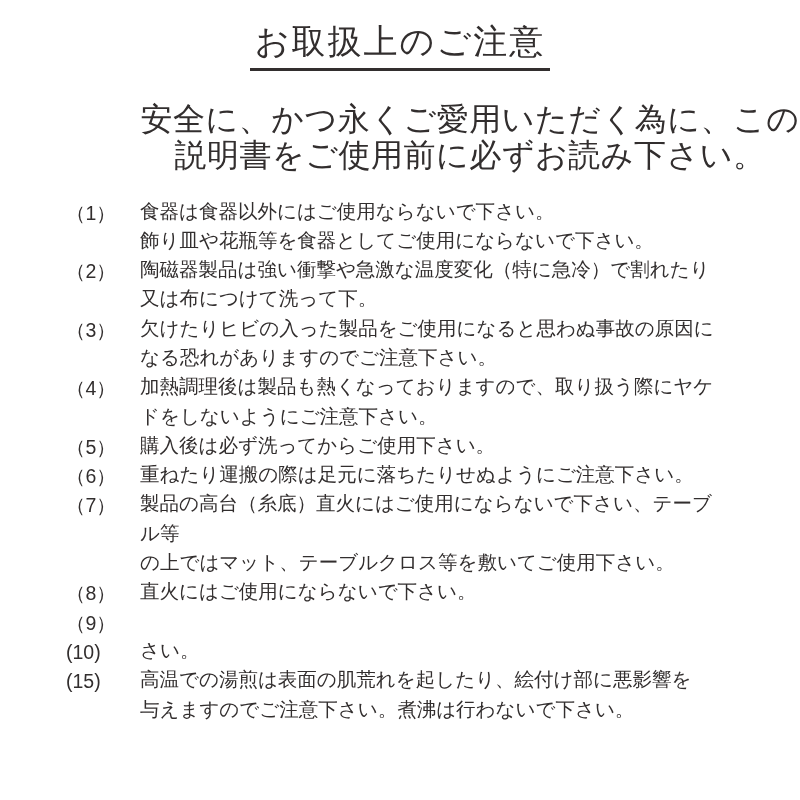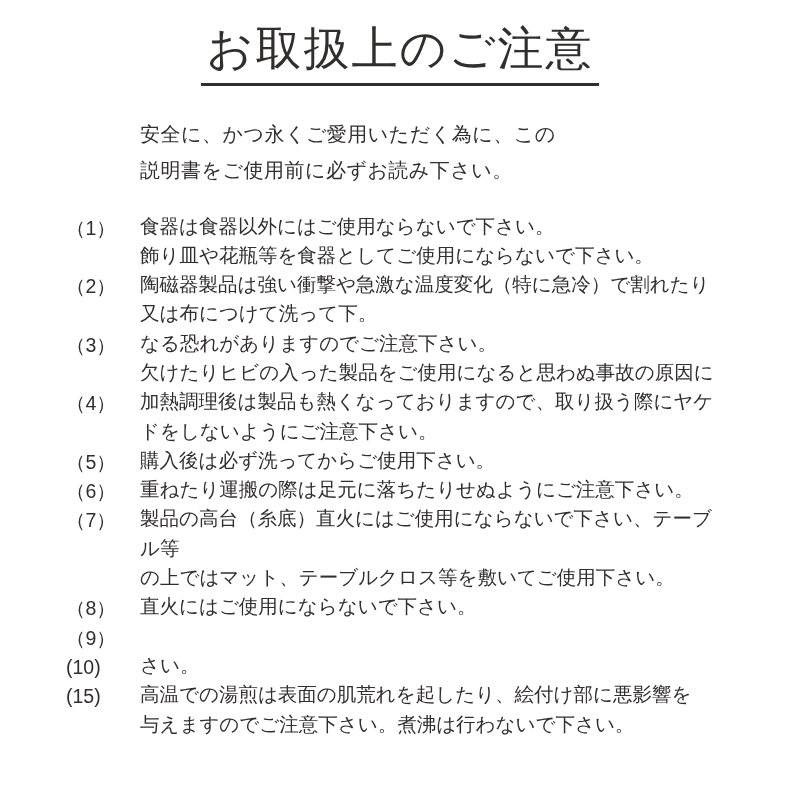--- a/index.html
+++ b/index.html
@@ -21,33 +21,34 @@
     box-sizing: border-box;
     background: #ffffff;
   }
   .title-wrap {
     text-align: center;
     padding-top: 20px;
   }
   .title {
     display: inline-block;
     margin: 0;
-    font-size: 46px;
+    font-size: 34px;
     font-weight: 500;
     letter-spacing: 2px;
     line-height: 1.25;
     border-bottom: 3px solid #322e2e;
     padding: 0 5px 5px 5px;
   }
   .intro {
     margin: 30px 0 0 140px;
-    font-size: 20px;
+    font-size: 32px;
     line-height: 36px;
     letter-spacing: 0.5px;
     font-weight: 400;
+    text-align: center;
   }
   .notes {
     margin: 26px 0 0 66px;
     font-size: 19.5px;
     line-height: 29.3px;
     font-weight: 400;
   }
   .note-row {
     display: flex;
     align-items: flex-start;
@@ -87,22 +88,22 @@
       <div class="note-row">
         <div class="note-num">（2）</div>
         <div class="note-text">
           <div class="note-line">陶磁器製品は強い衝撃や急激な温度変化（特に急冷）で割れたり</div>
           <div class="note-line">又は布につけて洗って下。</div>
         </div>
       </div>
       <div class="note-row">
         <div class="note-num">（3）</div>
         <div class="note-text">
+          <div class="note-line">欠けたりヒビの入った製品をご使用になると思わぬ事故の原因に</div>
           <div class="note-line">なる恐れがありますのでご注意下さい。</div>
-          <div class="note-line">欠けたりヒビの入った製品をご使用になると思わぬ事故の原因に</div>
         </div>
       </div>
       <div class="note-row">
         <div class="note-num">（4）</div>
         <div class="note-text">
           <div class="note-line">加熱調理後は製品も熱くなっておりますので、取り扱う際にヤケ</div>
           <div class="note-line">ドをしないようにご注意下さい。</div>
         </div>
       </div>
       <div class="note-row">

